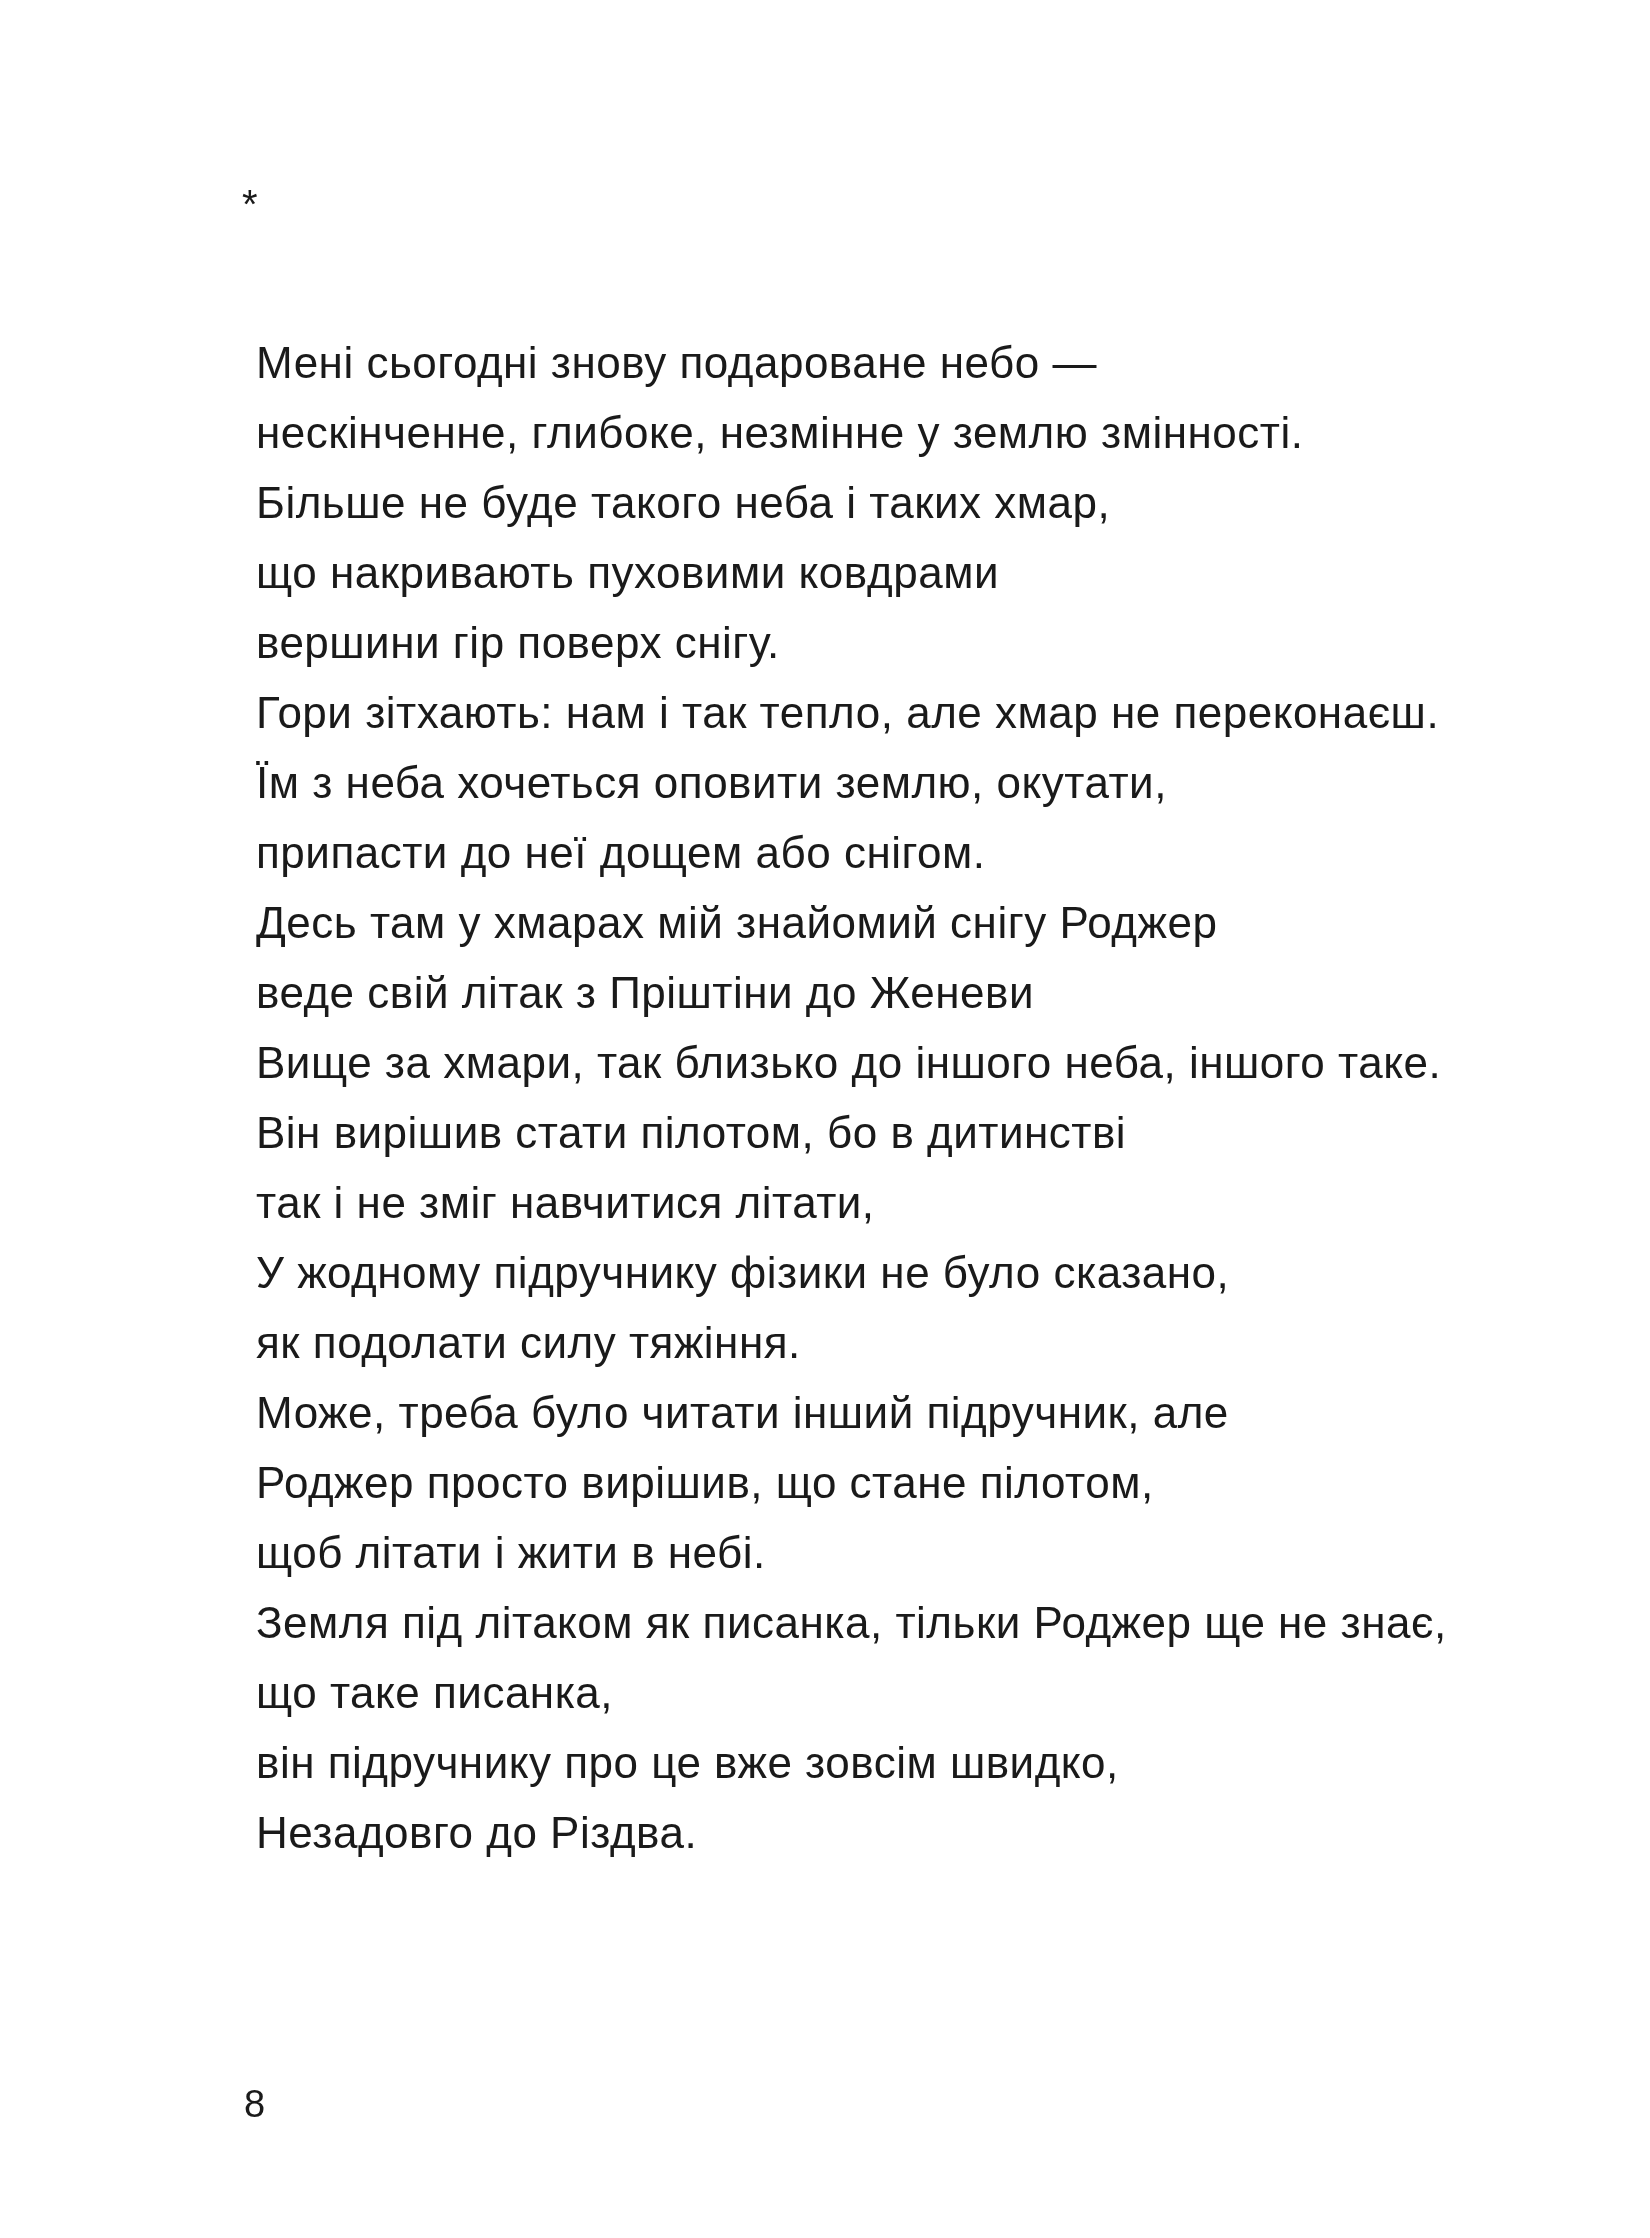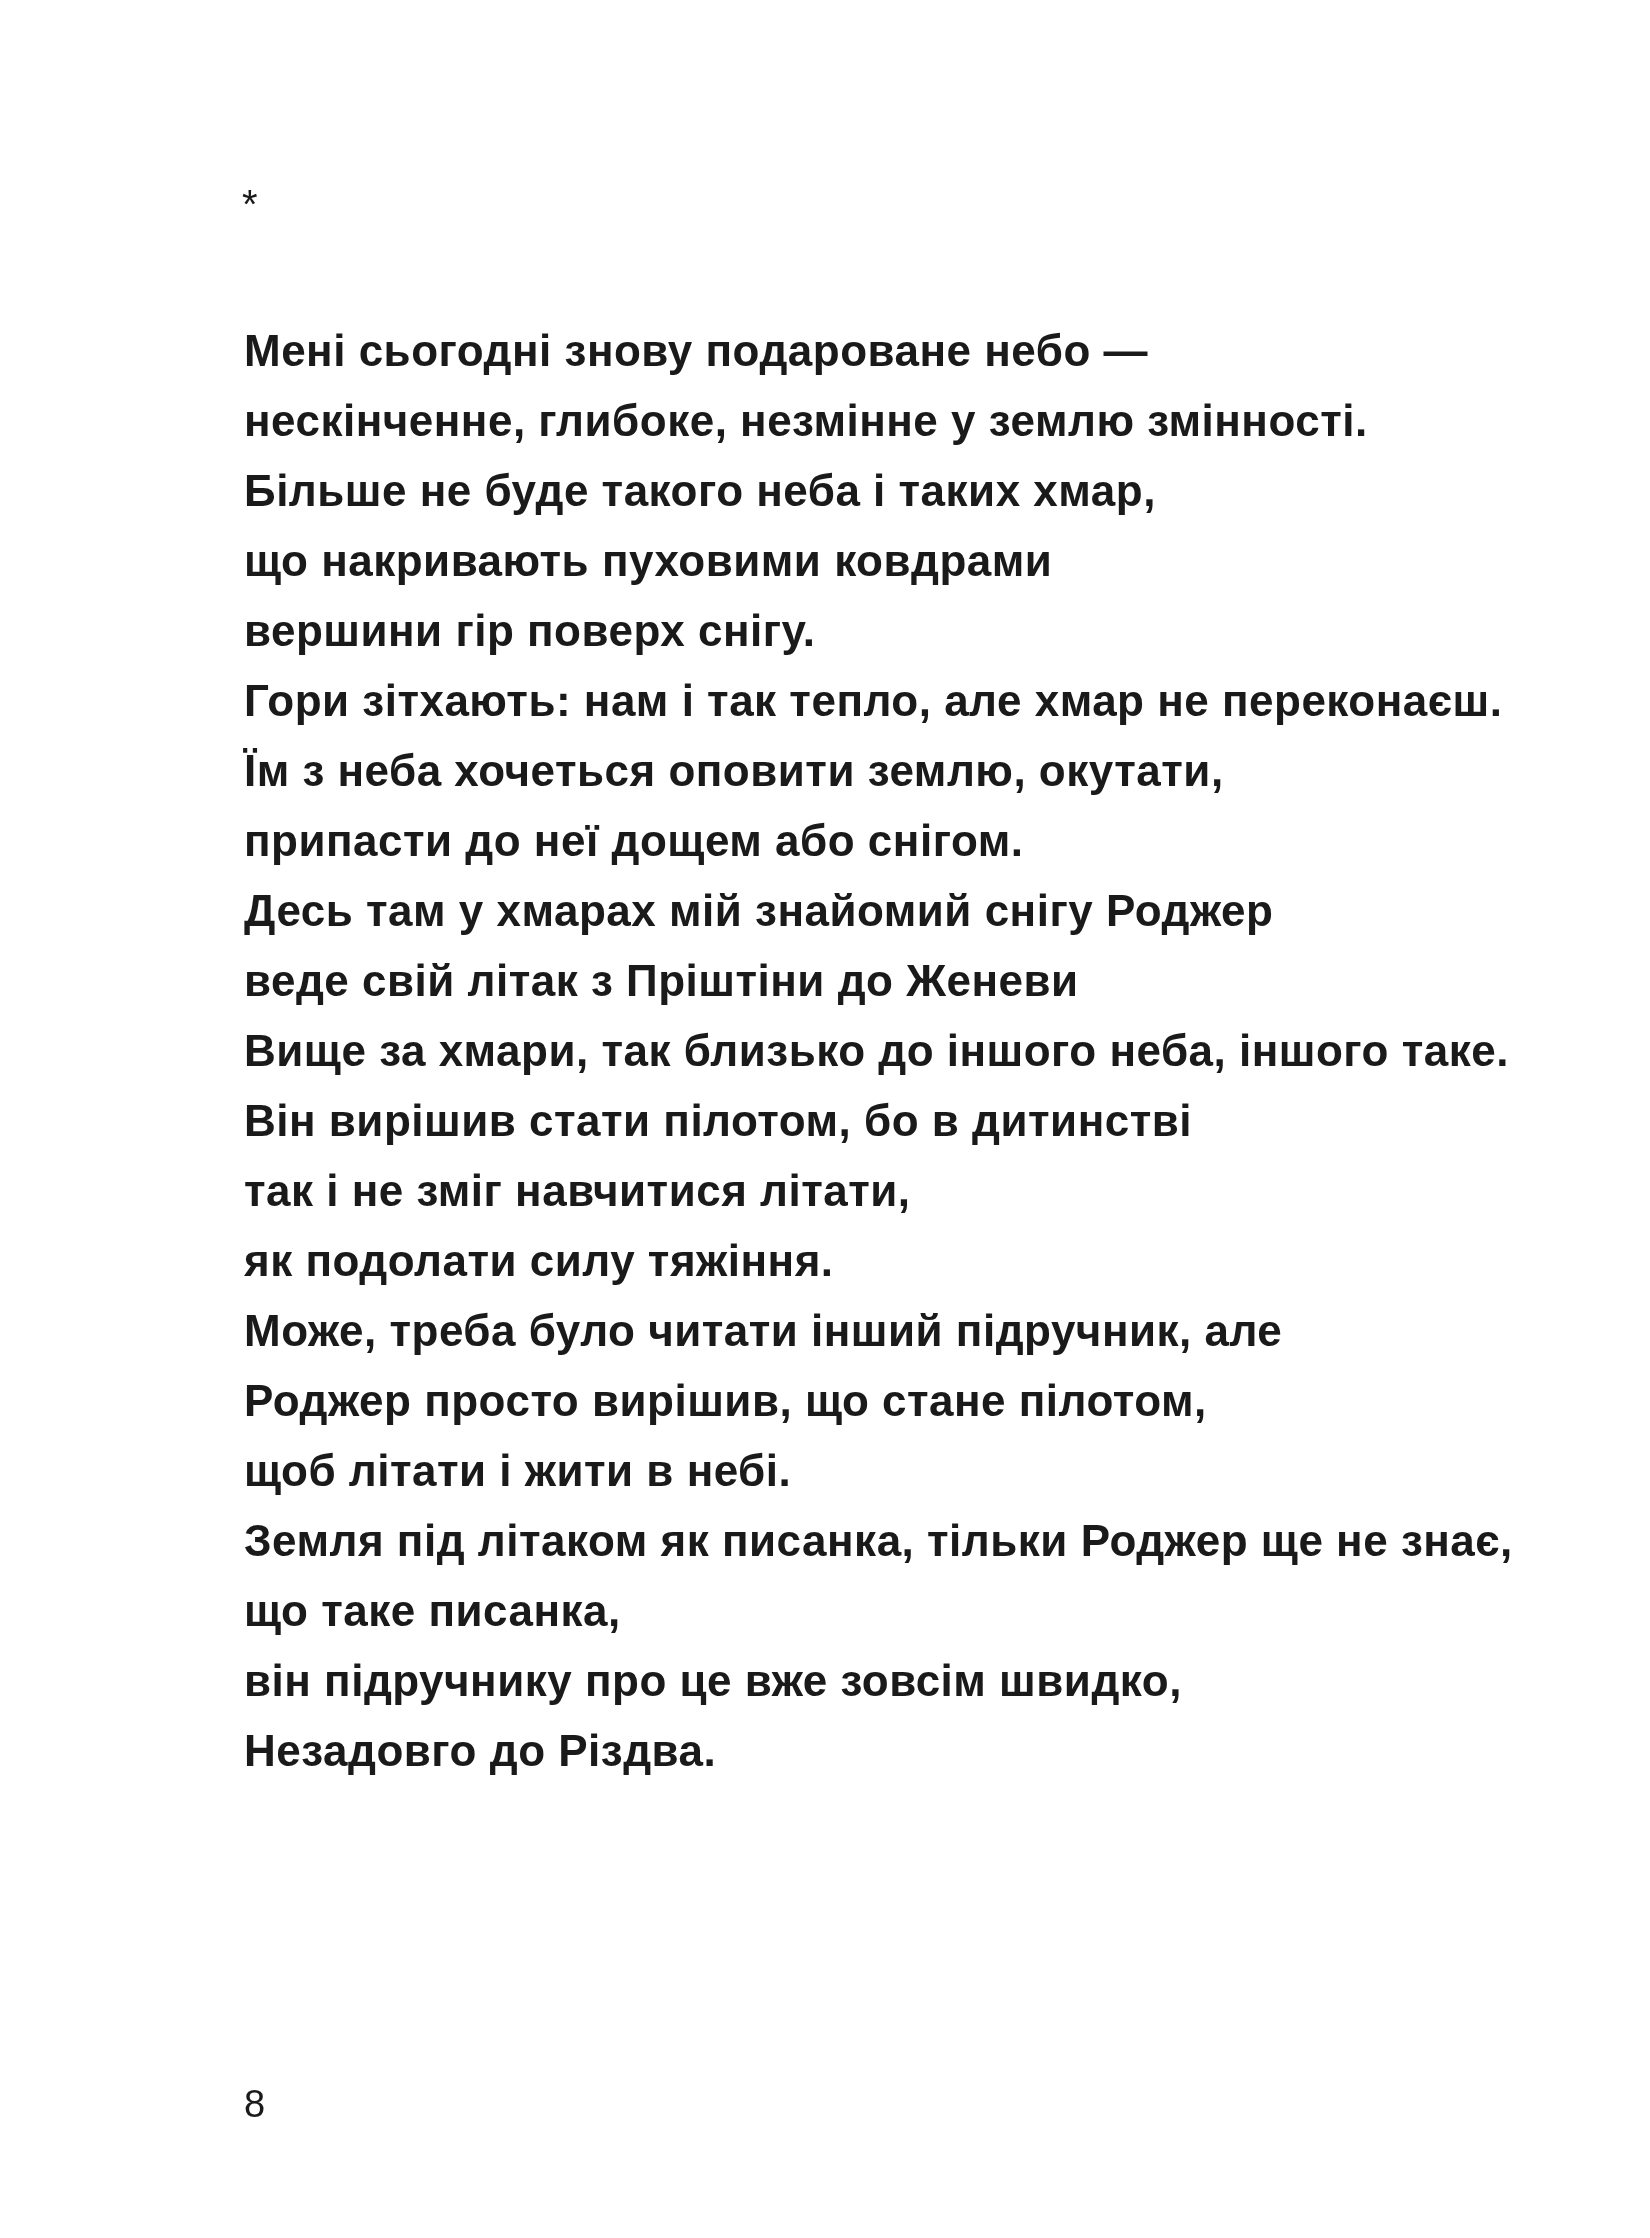--- a/index.html
+++ b/index.html
@@ -27,24 +27,23 @@
       left: 242px;
       top: 184px;
       font-size: 40px;
       line-height: 40px;
       font-weight: 400;
     }
     .poem {
       position: absolute;
       left: 244px;
       top: 316px;
-      margin: 0;
+      margin: 12px;
       padding: 0;
       list-style: none;
-      font-weight: bold;
     }
     .poem-line {
       font-size: 44px;
       line-height: 70px;
       height: 70px;
       white-space: nowrap;
       letter-spacing: 0.5px;
     }
     .page-number {
       position: absolute;
@@ -67,20 +66,21 @@
     <li class="poem-line">що накривають пуховими ковдрами</li>
     <li class="poem-line">вершини гір поверх снігу.</li>
     <li class="poem-line">Гори зітхають: нам і так тепло, але хмар не переконаєш.</li>
     <li class="poem-line">Їм з неба хочеться оповити землю, окутати,</li>
     <li class="poem-line">припасти до неї дощем або снігом.</li>
     <li class="poem-line">Десь там у хмарах мій знайомий снігу Роджер</li>
     <li class="poem-line">веде свій літак з Пріштіни до Женеви</li>
     <li class="poem-line">Вище за хмари, так близько до іншого неба, іншого таке.</li>
     <li class="poem-line">Він вирішив стати пілотом, бо в дитинстві</li>
     <li class="poem-line">так і не зміг навчитися літати,</li>
+    <li class="poem-line">У жодному підручнику фізики не було сказано,</li>
     <li class="poem-line">як подолати силу тяжіння.</li>
     <li class="poem-line">Може, треба було читати інший підручник, але</li>
     <li class="poem-line">Роджер просто вирішив, що стане пілотом,</li>
     <li class="poem-line">щоб літати і жити в небі.</li>
     <li class="poem-line">Земля під літаком як писанка, тільки Роджер ще не знає,</li>
     <li class="poem-line">що таке писанка,</li>
     <li class="poem-line">він підручнику про це вже зовсім швидко,</li>
     <li class="poem-line">Незадовго до Різдва.</li>
   </ul>
 

